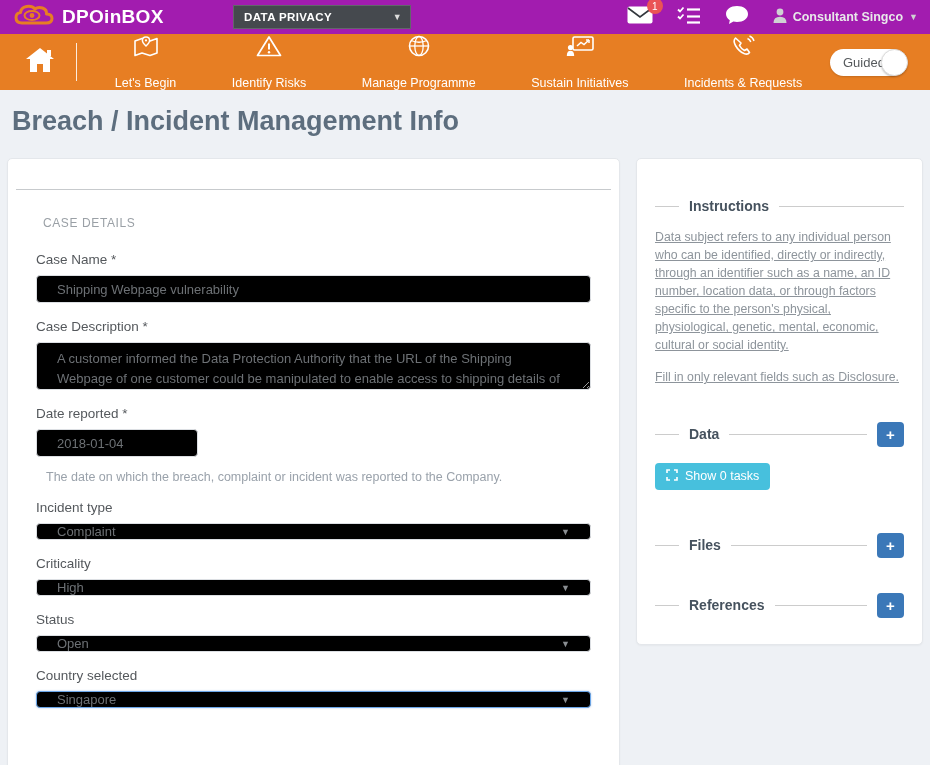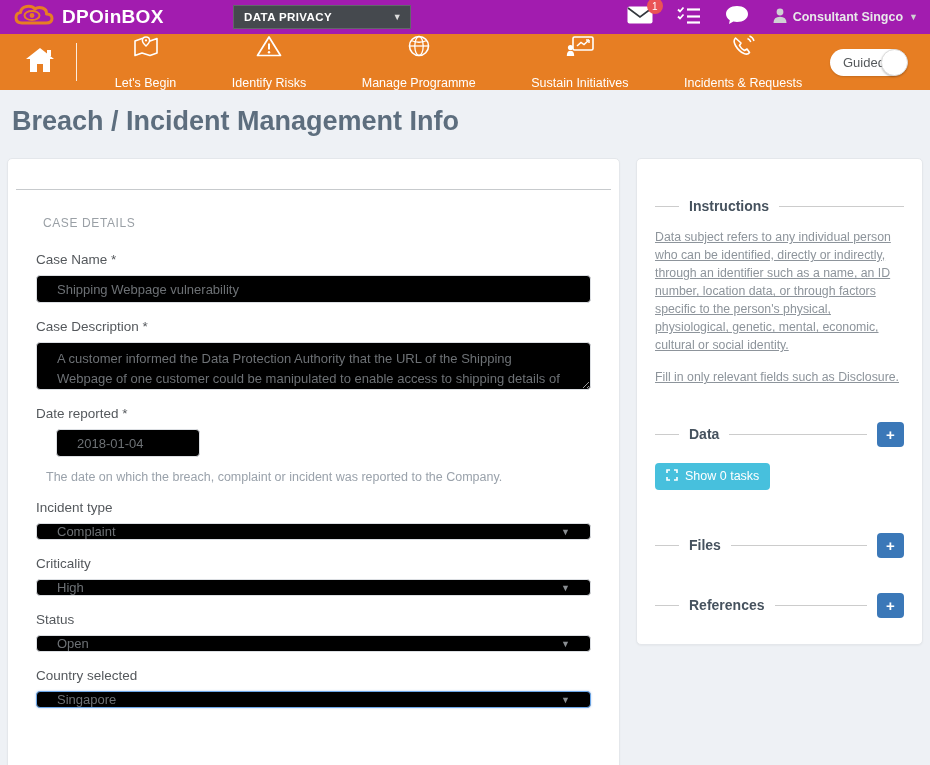--- a/index.html
+++ b/index.html
@@ -75,21 +75,21 @@
   .fields { padding:6px 28px 0 28px; }
   .form-group { margin-top:16px; }
   .field-label { display:block; font-size:13.5px; color:#54585c; margin-bottom:8px; }
   .text-input, .textarea, .fake-select {
     width:100%; border:1px solid #dcdfe3; border-radius:4px; background:#000000;
     font-family:"Liberation Sans","DejaVu Sans",sans-serif;
     font-size:13px; color:#6d7175; padding:6px 20px;
   }
   .text-input { height:28px; }
   .textarea { height:48px; resize:vertical; overflow:hidden; line-height:1.5; display:block; }
-  .date-input { width:144px;margin-left:20px; }
+  .date-input { width:162px; }
   .help-text { font-size:12.5px; color:#9aa2ab; margin:13px 0 0 10px; }
   .fake-select {
     height:17px; display:flex; align-items:center; justify-content:space-between; cursor:pointer;
   }
   .select-caret { font-size:9px; color:#8a8e92; }
   .fake-select.focused { border-color:#6ba6e8; box-shadow:0 0 2px rgba(90,150,230,.5); }
 
   
   .legend-row { display:flex; align-items:center; margin-top:25px; }
   .legend-dash { width:24px; border-top:1px solid #ccc; }

